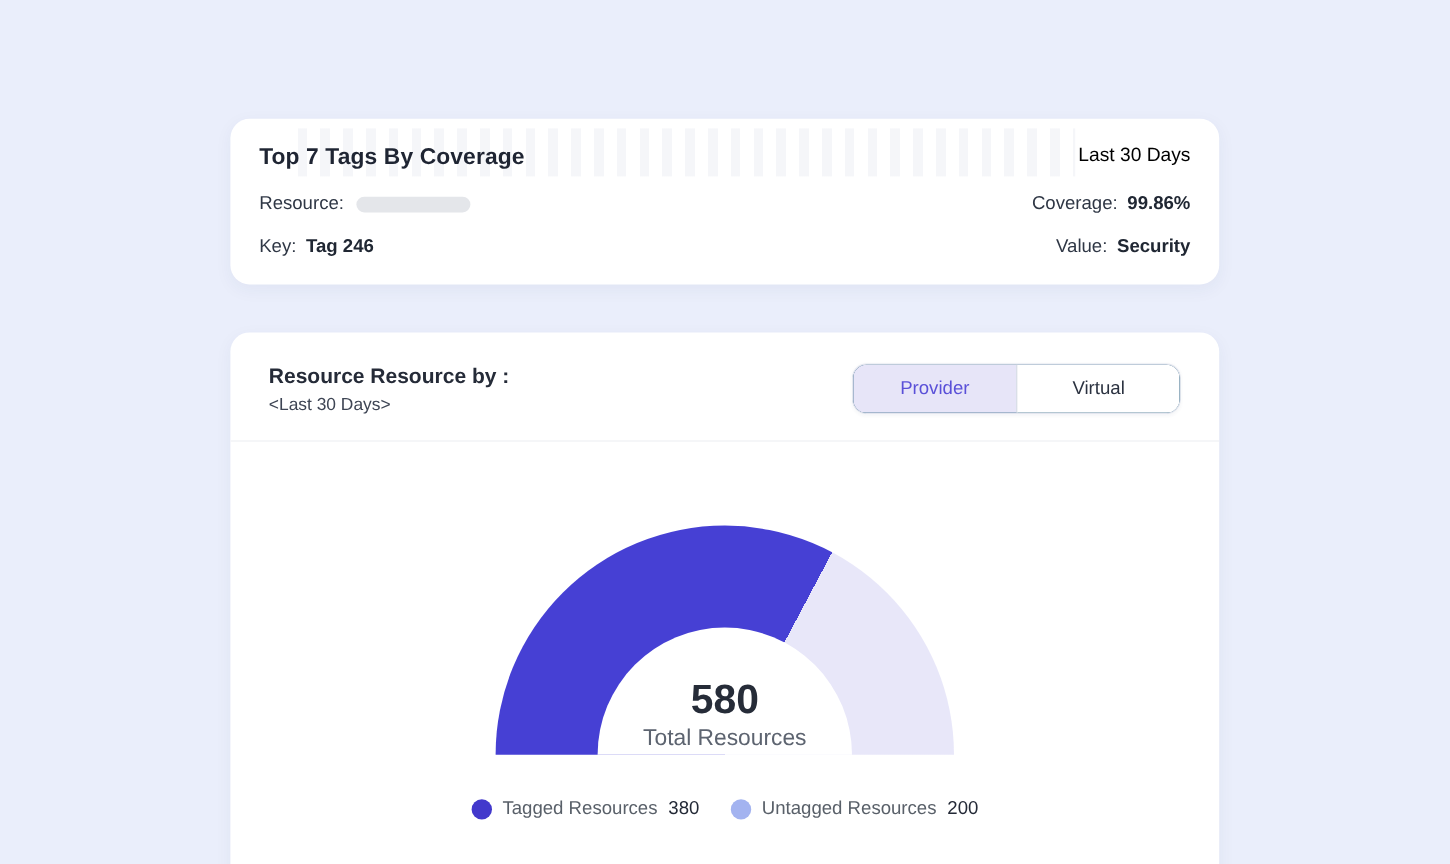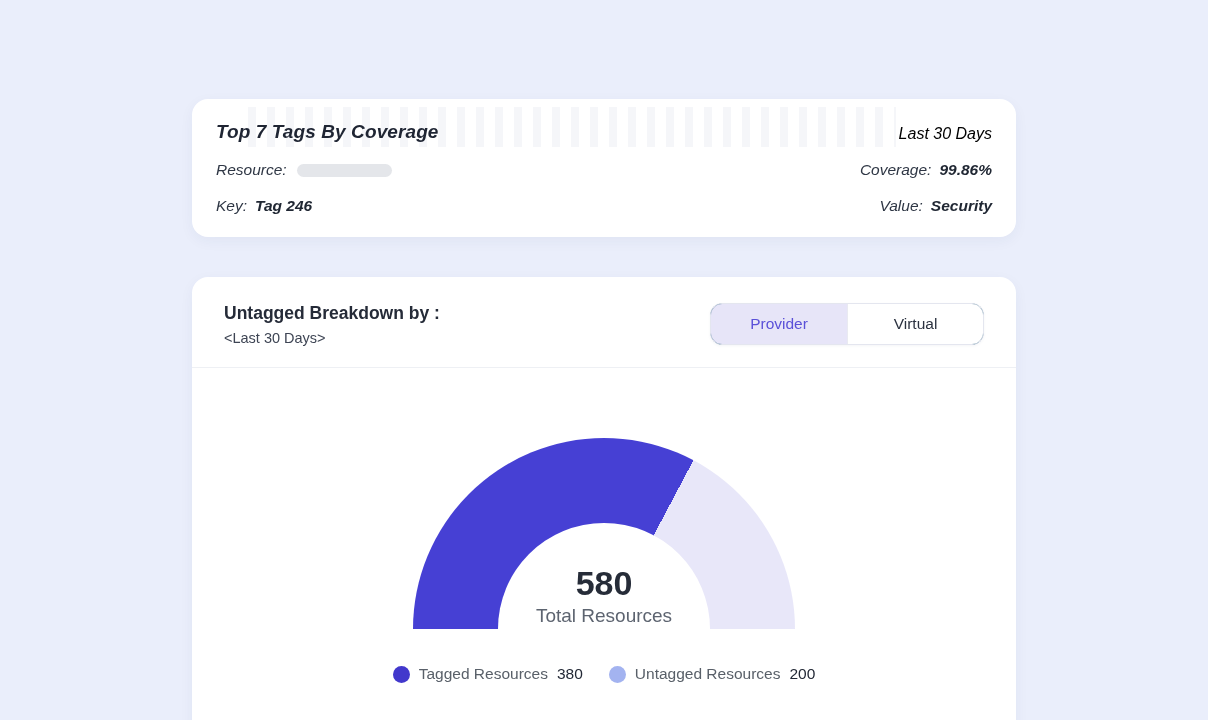--- a/index.html
+++ b/index.html
@@ -34,22 +34,21 @@
       #f5f6f9 0px, #f5f6f9 8px,
       transparent 8px, transparent 19px);
     pointer-events: none;
     z-index: 0;
   }
   .cov-row {
     position: relative;
     z-index: 1;
     display: flex;
     justify-content: space-between;
-    align-items: flex-end;
-    font-style: italic;
+    align-items: flex-start;
   }
   .cov-row + .cov-row { margin-top: 18px; }
   .cov-title {
     font-size: 19px;
     font-weight: 700;
     color: #1f2533;
     letter-spacing: 0.1px;
   }
   .cov-period { font-size: 16px; color: #000000; }
   .cov-label { font-size: 15.5px; color: #2f3745; }
@@ -207,21 +206,21 @@
     <span class="right-group">
       <span class="cov-label">Value:</span>
       <span class="cov-strong">Security</span>
     </span>
   </div>
 </section>
 
 <section class="card" id="breakdown-card">
   <div class="bd-header">
     <div>
-      <h2 class="bd-title">Untagged Breakdown by :</h2>
+      <h2 class="bd-title">Resource Resource by :</h2>
       <div class="bd-subtitle">&lt;Last 30 Days&gt;</div>
     </div>
     <div class="toggle">
       <button class="toggle-btn selected">Provider</button>
       <button class="toggle-btn">Virtual</button>
     </div>
   </div>
 
   <div class="bd-divider"></div>
 

